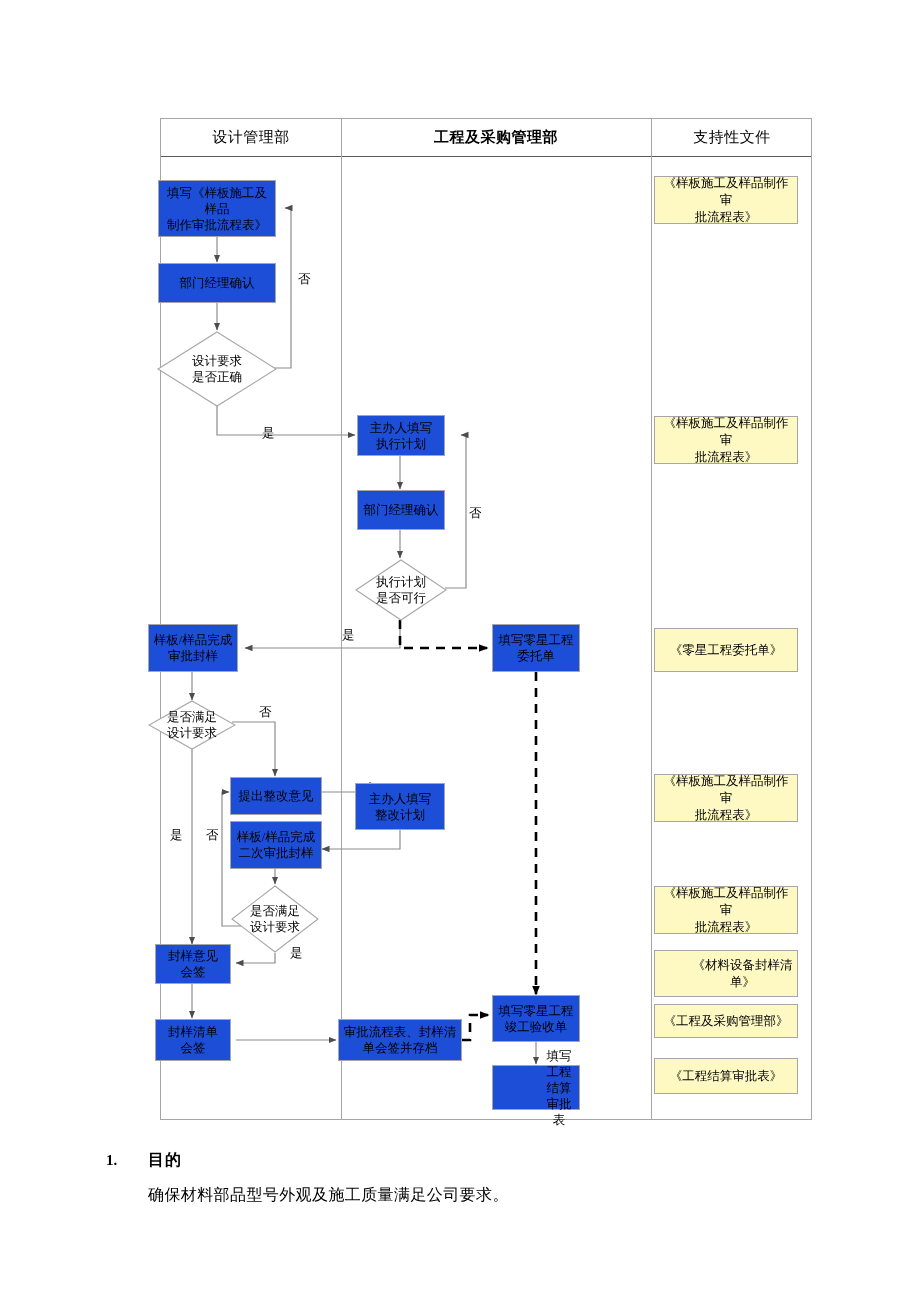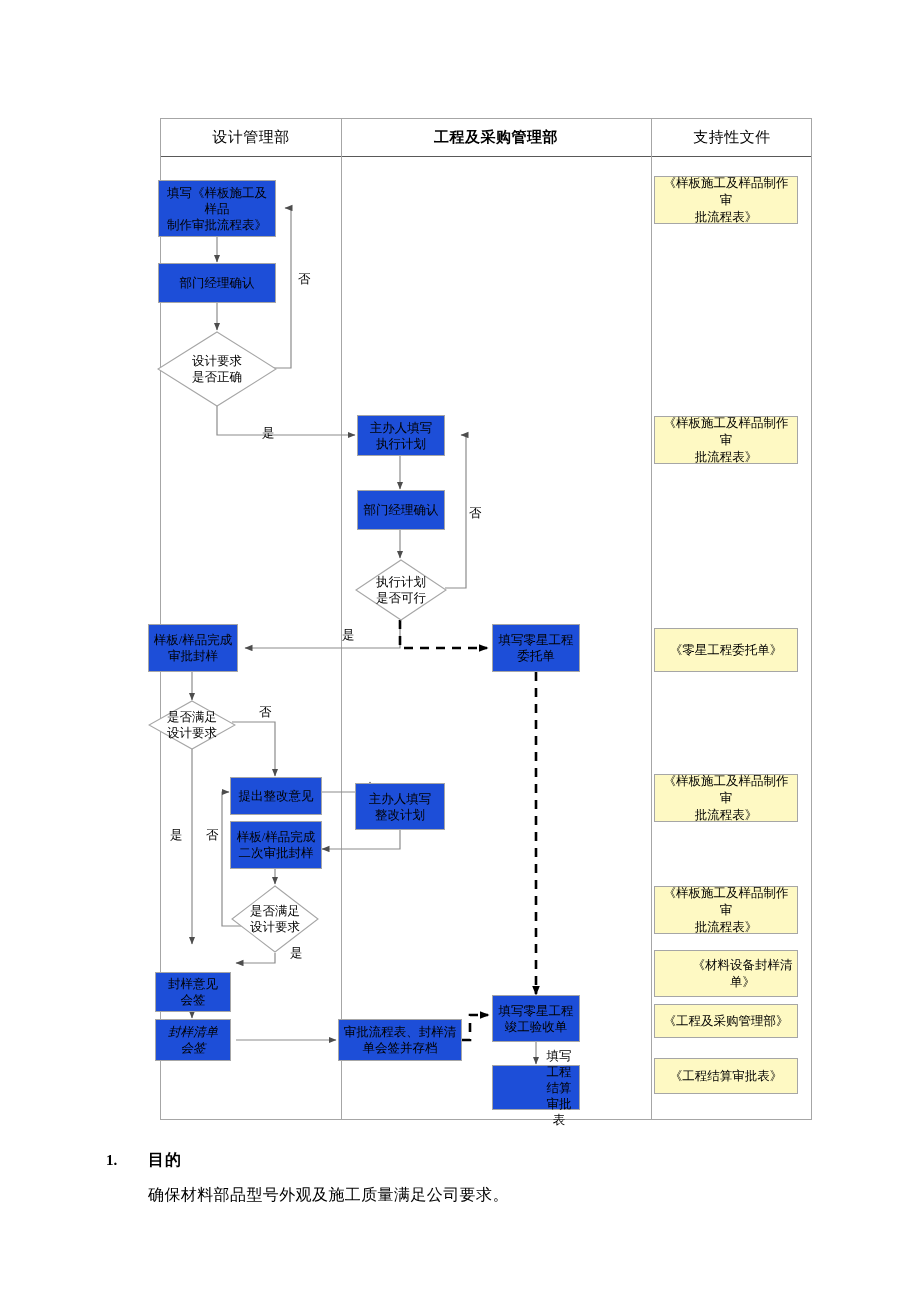--- a/index.html
+++ b/index.html
@@ -262,24 +262,24 @@
 二次审批封样</div>
 
   <div class="diamond" style="left:231px; top:885px; width:88px; height:68px;">
     <svg class="dshape" viewBox="0 0 88 68" preserveAspectRatio="none">
       <polygon points="44,1 87,34 44,67 1,34" fill="#ffffff" stroke="#a6a6a6" stroke-width="1.1"></polygon>
     </svg>
     <div class="dtext">是否满足
 设计要求</div>
   </div>
 
-  <div class="node" style="left:155px; top:944px; width:76px; height:40px;margin-top:28px;">封样意见
+  <div class="node" style="left:155px; top:944px; width:76px; height:40px;">封样意见
 会签</div>
 
-  <div class="node" style="left:155px; top:1019px; width:76px; height:42px;font-style:italic;">封样清单
+  <div class="node" style="left:155px; top:1019px; width:76px; height:42px;">封样清单
 会签</div>
 
   <div class="node" style="left:357px; top:415px; width:88px; height:41px;">主办人填写
 执行计划</div>
 
   <div class="node" style="left:357px; top:490px; width:88px; height:40px;">部门经理确认</div>
 
   <div class="diamond" style="left:355px; top:559px; width:92px; height:62px;">
     <svg class="dshape" viewBox="0 0 92 62" preserveAspectRatio="none">
       <polygon points="46,1 91,31 46,61 1,31" fill="#ffffff" stroke="#a6a6a6" stroke-width="1.1"></polygon>

